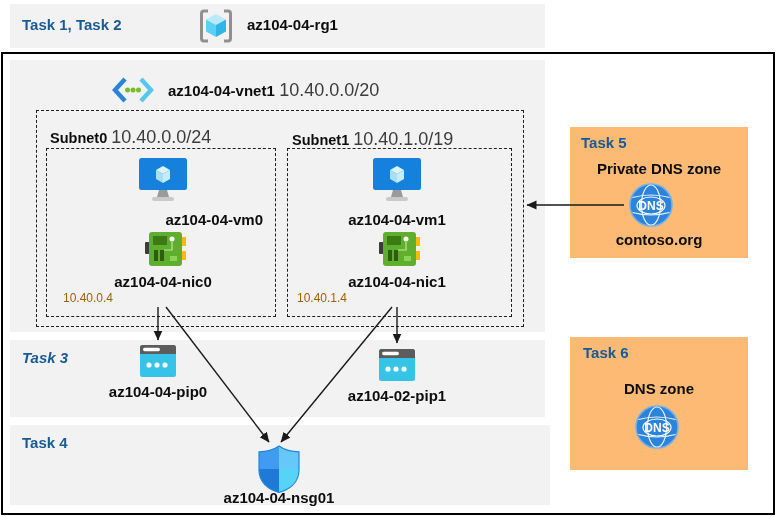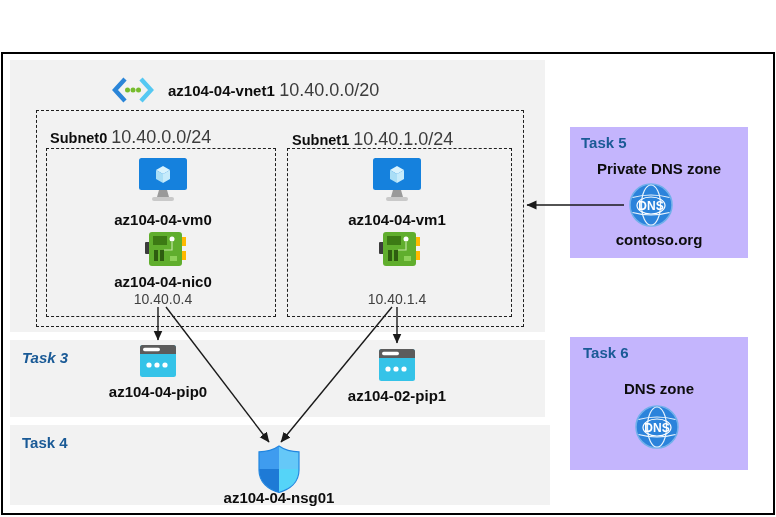--- a/index.html
+++ b/index.html
@@ -1,41 +1,52 @@
 <!DOCTYPE html>
 <html><head>
 <meta charset="utf-8">
 <style>
   html,body{margin:0;padding:0;background:#fff;}
   .canvas{position:relative;width:776px;height:517px;background:#fff;overflow:hidden;
           font-family:"Liberation Sans", sans-serif;color:#111;}
   .abs{position:absolute;}
   .frame{position:absolute;left:1px;top:52px;width:770px;height:459px;border:2px solid #000;}
   .band{position:absolute;background:#f2f2f2;}
-  .sidebox{position:absolute;background:#c4b5fd;}
+  .sidebox{position:absolute;background:#fdba74;}
   .tlabel{position:absolute;font-size:15px;font-weight:700;color:#1a5a96;white-space:nowrap;}
   .bname{font-size:15px;font-weight:700;color:#0d0d0d;white-space:nowrap;}
   .cidr{font-size:18px;font-weight:400;color:#3c3c3c;}
   .namepos{position:absolute;white-space:nowrap;}
   .centerlabel{position:absolute;text-align:center;font-size:15px;font-weight:700;color:#0d0d0d;white-space:nowrap;}
-  .iptext{position:absolute;text-align:center;font-size:14px;color:#404040;white-space:nowrap;}
+  .iptext{position:absolute;text-align:left;font-size:12px;color:#a16207;white-space:nowrap;}
   .dashedbox{position:absolute;border:1.5px dashed #1f1f1f;}
   .subnetlabel{position:absolute;font-size:14.5px;white-space:nowrap;}
   .subnetlabel b{font-weight:700;color:#0d0d0d;}
   .fullcenter{position:absolute;left:0;width:100%;text-align:center;font-size:15px;font-weight:700;color:#0d0d0d;}
   svg{display:block;}
   .overlay{position:absolute;left:0;top:0;pointer-events:none;}
 </style>
 </head>
 <body>
 
 <div class="canvas">
 
   <div class="frame"></div>
 
+  <div class="band" style="left:10px;top:4px;width:535px;height:44px;">
+    <span class="tlabel" style="left:12px;top:12px;">Task 1, Task 2</span>
+    <svg class="abs" style="left:186px;top:2px;" width="40" height="40" viewBox="0 0 40 40">
+      <path d="M12,5 H8 Q5.5,5 5.5,7.5 V32.5 Q5.5,35 8,35 H12" fill="none" stroke="#8f8f8f" stroke-width="3"></path>
+      <path d="M28,5 H32 Q34.5,5 34.5,7.5 V32.5 Q34.5,35 32,35 H28" fill="none" stroke="#8f8f8f" stroke-width="3"></path>
+      <polygon points="20,8 30,13.5 20,19 10,13.5" fill="#b9eafb"></polygon>
+      <polygon points="10,13.5 20,19 20,31 10,25.5" fill="#5ad0f2"></polygon>
+      <polygon points="30,13.5 20,19 20,31 30,25.5" fill="#2fb5e8"></polygon>
+    </svg>
+    <span class="bname abs" style="left:237px;top:12px;">az104-04-rg1</span>
+  </div>
 
   <div class="band" style="left:10px;top:60px;width:535px;height:272px;">
     <svg class="abs" style="left:100px;top:15px;" width="46" height="30" viewBox="0 0 46 30">
       <polyline points="15,4 5,15 15,26" fill="none" stroke="#2a85d8" stroke-width="4.4"></polyline>
       <polyline points="31,4 41,15 31,26" fill="none" stroke="#55c8f2" stroke-width="4.4"></polyline>
       <circle cx="17.5" cy="15" r="2.5" fill="#76bc2d"></circle>
       <circle cx="23" cy="15" r="2.5" fill="#76bc2d"></circle>
       <circle cx="28.5" cy="15" r="2.5" fill="#76bc2d"></circle>
     </svg>
     <div class="namepos" style="left:158px;top:20px;">
@@ -44,35 +55,35 @@
     </div>
 
     <div class="dashedbox" style="left:26px;top:50px;width:486px;height:215px;"></div>
 
     <div class="subnetlabel" style="left:40px;top:60px;margin-top:7px;">
       <b>Subnet0</b>
       <span class="cidr">10.40.0.0/24</span>
     </div>
     <div class="subnetlabel" style="left:282px;top:69px;">
       <b>Subnet1</b>
-      <span class="cidr">10.40.1.0/24</span>
+      <span class="cidr">10.40.1.0/19</span>
     </div>
 
     <div class="dashedbox" style="left:36px;top:88px;width:228px;height:167px;"></div>
     <div class="dashedbox" style="left:277px;top:88px;width:223px;height:167px;"></div>
 
     <svg class="abs" style="left:129px;top:98px;" width="48" height="44" viewBox="0 0 48 44">
       <rect x="0" y="0" width="48" height="32" rx="2.5" fill="#1581dd"></rect>
       <polygon points="24,8 31,12 24,16 17,12" fill="#d9f3fd"></polygon>
       <polygon points="17,12 24,16 24,25 17,21" fill="#a9def6"></polygon>
       <polygon points="31,12 24,16 24,25 31,21" fill="#c6ebfb"></polygon>
       <polygon points="20,32 28,32 30,39 18,39" fill="#9a9a9a"></polygon>
       <rect x="13" y="39" width="22" height="4" rx="2" fill="#c9c9c9"></rect>
     </svg>
-    <div class="centerlabel" style="left:53px;top:151px;width:200px;">az104-04-vm0</div>
+    <div class="centerlabel" style="left:53px;top:151px;width:200px;text-align:right;">az104-04-vm0</div>
     <svg class="abs" style="left:135px;top:170px;" width="42" height="38" viewBox="0 0 42 38">
       <rect x="0" y="12" width="5" height="12" rx="1" fill="#3c3c3c"></rect>
       <rect x="36" y="7" width="5" height="9" fill="#ffb900"></rect>
       <rect x="36" y="21" width="5" height="9" fill="#ffb900"></rect>
       <rect x="4" y="2" width="33" height="34" rx="3" fill="#60ae2d"></rect>
       <rect x="8" y="6" width="14" height="9" fill="#3c7a14"></rect>
       <circle cx="27" cy="9" r="2.5" fill="#ffffff"></circle>
       <path d="M27,12 V20 H19" fill="none" stroke="#bfe3a0" stroke-width="1.2"></path>
       <rect x="9" y="20" width="4" height="11" fill="#2e5d10"></rect>
       <rect x="15" y="20" width="4" height="11" fill="#2e5d10"></rect>
@@ -95,20 +106,21 @@
       <rect x="36" y="7" width="5" height="9" fill="#ffb900"></rect>
       <rect x="36" y="21" width="5" height="9" fill="#ffb900"></rect>
       <rect x="4" y="2" width="33" height="34" rx="3" fill="#60ae2d"></rect>
       <rect x="8" y="6" width="14" height="9" fill="#3c7a14"></rect>
       <circle cx="27" cy="9" r="2.5" fill="#ffffff"></circle>
       <path d="M27,12 V20 H19" fill="none" stroke="#bfe3a0" stroke-width="1.2"></path>
       <rect x="9" y="20" width="4" height="11" fill="#2e5d10"></rect>
       <rect x="15" y="20" width="4" height="11" fill="#2e5d10"></rect>
       <rect x="25" y="26" width="7" height="5" fill="#8ed159"></rect>
     </svg>
+    <div class="centerlabel" style="left:287px;top:213px;width:200px;">az104-04-nic1</div>
     <div class="iptext" style="left:287px;top:231px;width:200px;">10.40.1.4</div>
   </div>
 
   <div class="band" style="left:10px;top:340px;width:535px;height:77px;">
     <span class="tlabel" style="left:12px;top:9px;font-style:italic;">Task 3</span>
     <svg class="abs" style="left:130px;top:5px;" width="36" height="32" viewBox="0 0 36 32">
       <rect x="0" y="0" width="36" height="32" rx="2.5" fill="#35c3e8"></rect>
       <path d="M2.5,0 H33.5 Q36,0 36,2.5 V9 H0 V2.5 Q0,0 2.5,0 Z" fill="#5c5c5c"></path>
       <rect x="3" y="2.8" width="17" height="3.5" rx="1.7" fill="#ffffff"></rect>
       <circle cx="9" cy="20" r="2.6" fill="#ffffff"></circle>

